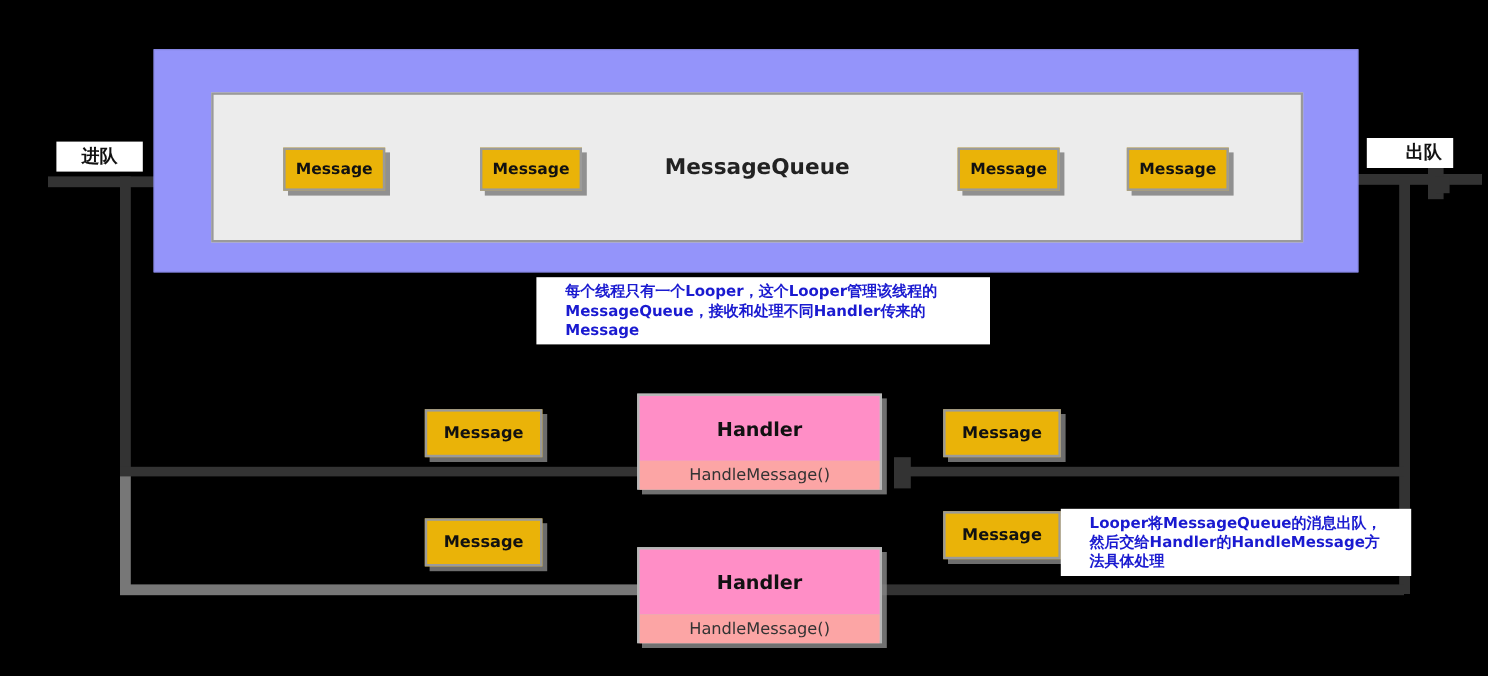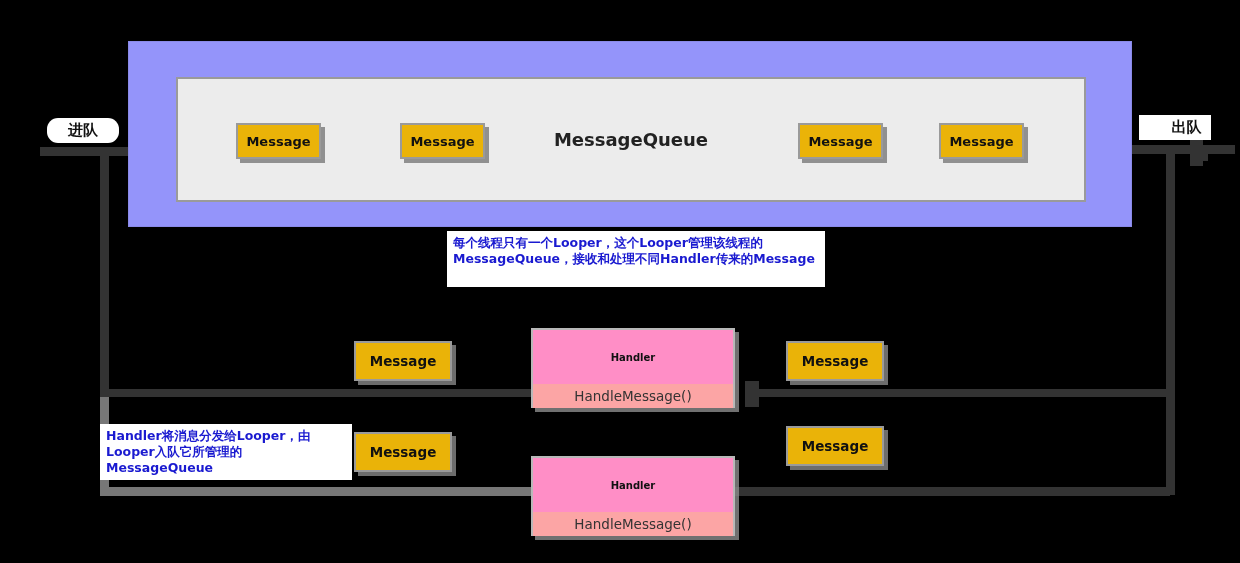--- a/index.html
+++ b/index.html
@@ -30,29 +30,29 @@
        font-size:13px;font-weight:bold;color:#111;
        box-shadow:4px 4px 0 0 rgba(128,128,128,.85);}
   .msg.wide{width:98px;height:40px;font-size:13.5px;}
 
   
   .handler{position:absolute;width:204px;height:80px;
            border:2px solid #b8b8b8;box-sizing:border-box;background:#c4c4c4;
            box-shadow:4px 4px 0 0 rgba(140,140,140,.8);}
   .handler-top{height:54px;background:#ff8ec6;
            display:flex;align-items:center;justify-content:center;
-           font-size:10px;font-weight:bold;color:#111;}
+           font-size:16px;font-weight:bold;color:#111;}
   .handler-bottom{height:24px;background:#fca5a5;
            display:flex;align-items:center;justify-content:center;
            font-size:13.5px;color:#333;}
 
   
   .note{position:absolute;background:#fff;color:#1a1ad0;
         font-size:12.5px;font-weight:bold;line-height:1.28;
-        padding:4px 6px;box-sizing:border-box;}
+        padding:4px 24px;box-sizing:border-box;}
 
   
   .tag{position:absolute;background:#fff;color:#111;
        font-size:15px;font-weight:bold;text-align:center;
        padding:3px 8px;box-sizing:border-box;}
 </style>
 </head>
 <body>
 
 <div id="stage">
@@ -70,21 +70,21 @@
 
   <div class="line" style="left:1130px;top:145px;width:105px;height:9px;"></div>
   <div class="line" style="left:1166px;top:147px;width:9px;height:348px;"></div>
   <div class="line" style="left:750px;top:389px;width:420px;height:8px;"></div>
   <div class="line" style="left:730px;top:487px;width:440px;height:9px;"></div>
 
   <div class="marker" style="left:1190px;top:138px;width:13px;height:28px;"></div>
   <div class="marker" style="left:745px;top:381px;width:14px;height:26px;"></div>
   <div class="marker" style="left:1196px;top:147px;width:12px;height:14px;"></div>
 
-  <div class="tag" style="left:47px;top:118px;width:72px;border-radius:11px;">进队</div>
+  <div class="tag" style="left:47px;top:118px;width:72px;">进队</div>
   <div class="tag" style="left:1139px;top:115px;width:72px;padding-left:31px;">出队</div>
 
   <div class="looper">
     <div class="mq">
       <div class="mq-title">MessageQueue</div>
       <div class="msg" style="left:58px;top:44px;">Message</div>
       <div class="msg" style="left:222px;top:44px;">Message</div>
       <div class="msg" style="left:620px;top:44px;">Message</div>
       <div class="msg" style="left:761px;top:44px;">Message</div>
     </div>
@@ -94,25 +94,25 @@
 
   <div class="msg wide" style="left:354px;top:341px;">Message</div>
 
   <div class="handler" style="left:531px;top:328px;">
     <div class="handler-top">Handler</div>
     <div class="handler-bottom">HandleMessage()</div>
   </div>
 
   <div class="msg wide" style="left:786px;top:341px;">Message</div>
 
-  <div class="note" style="left:100px;top:424px;width:252px;height:56px;">Handler将消息分发给Looper，由Looper入队它所管理的MessageQueue</div>
 
   <div class="msg wide" style="left:354px;top:432px;">Message</div>
 
   <div class="msg wide" style="left:786px;top:426px;">Message</div>
 
+  <div class="note" style="left:884px;top:424px;width:292px;height:56px;">Looper将MessageQueue的消息出队，然后交给Handler的HandleMessage方法具体处理</div>
 
   <div class="handler" style="left:531px;top:456px;">
     <div class="handler-top">Handler</div>
     <div class="handler-bottom">HandleMessage()</div>
   </div>
 
 </div>
 
 </body></html>

